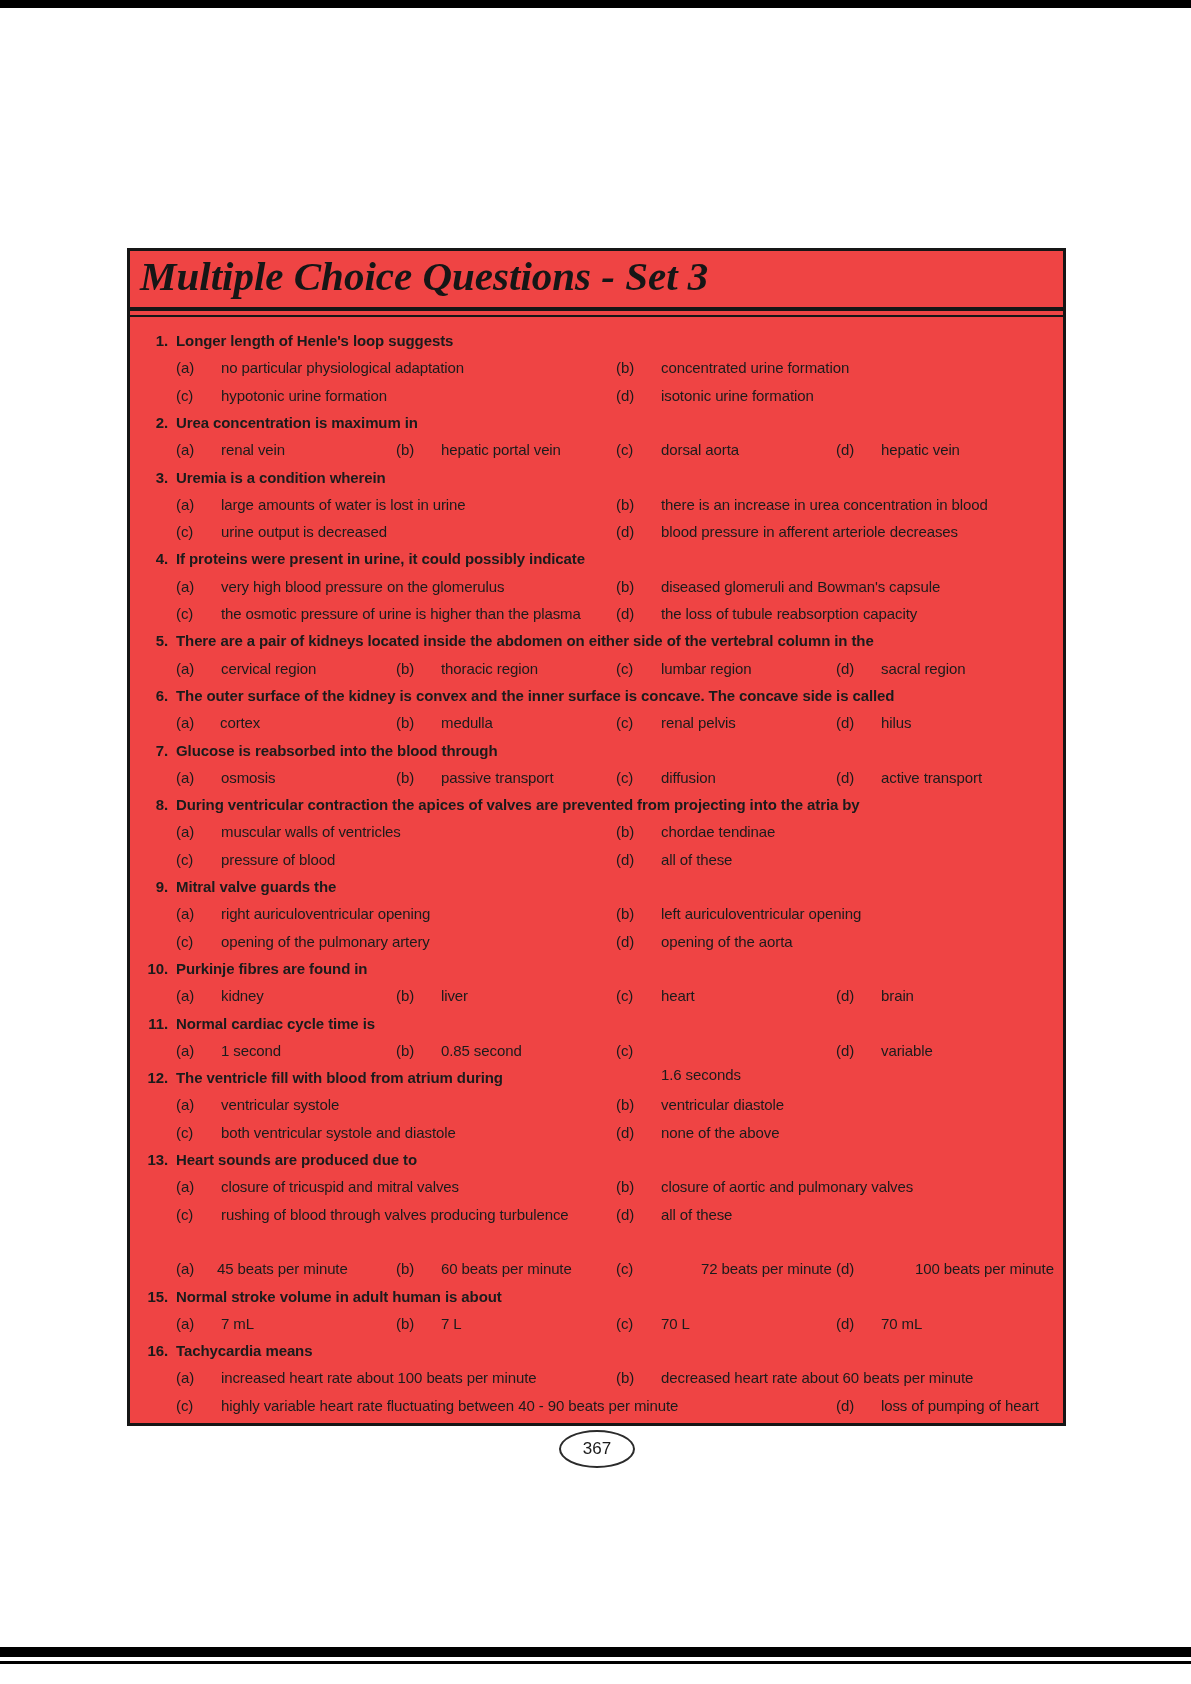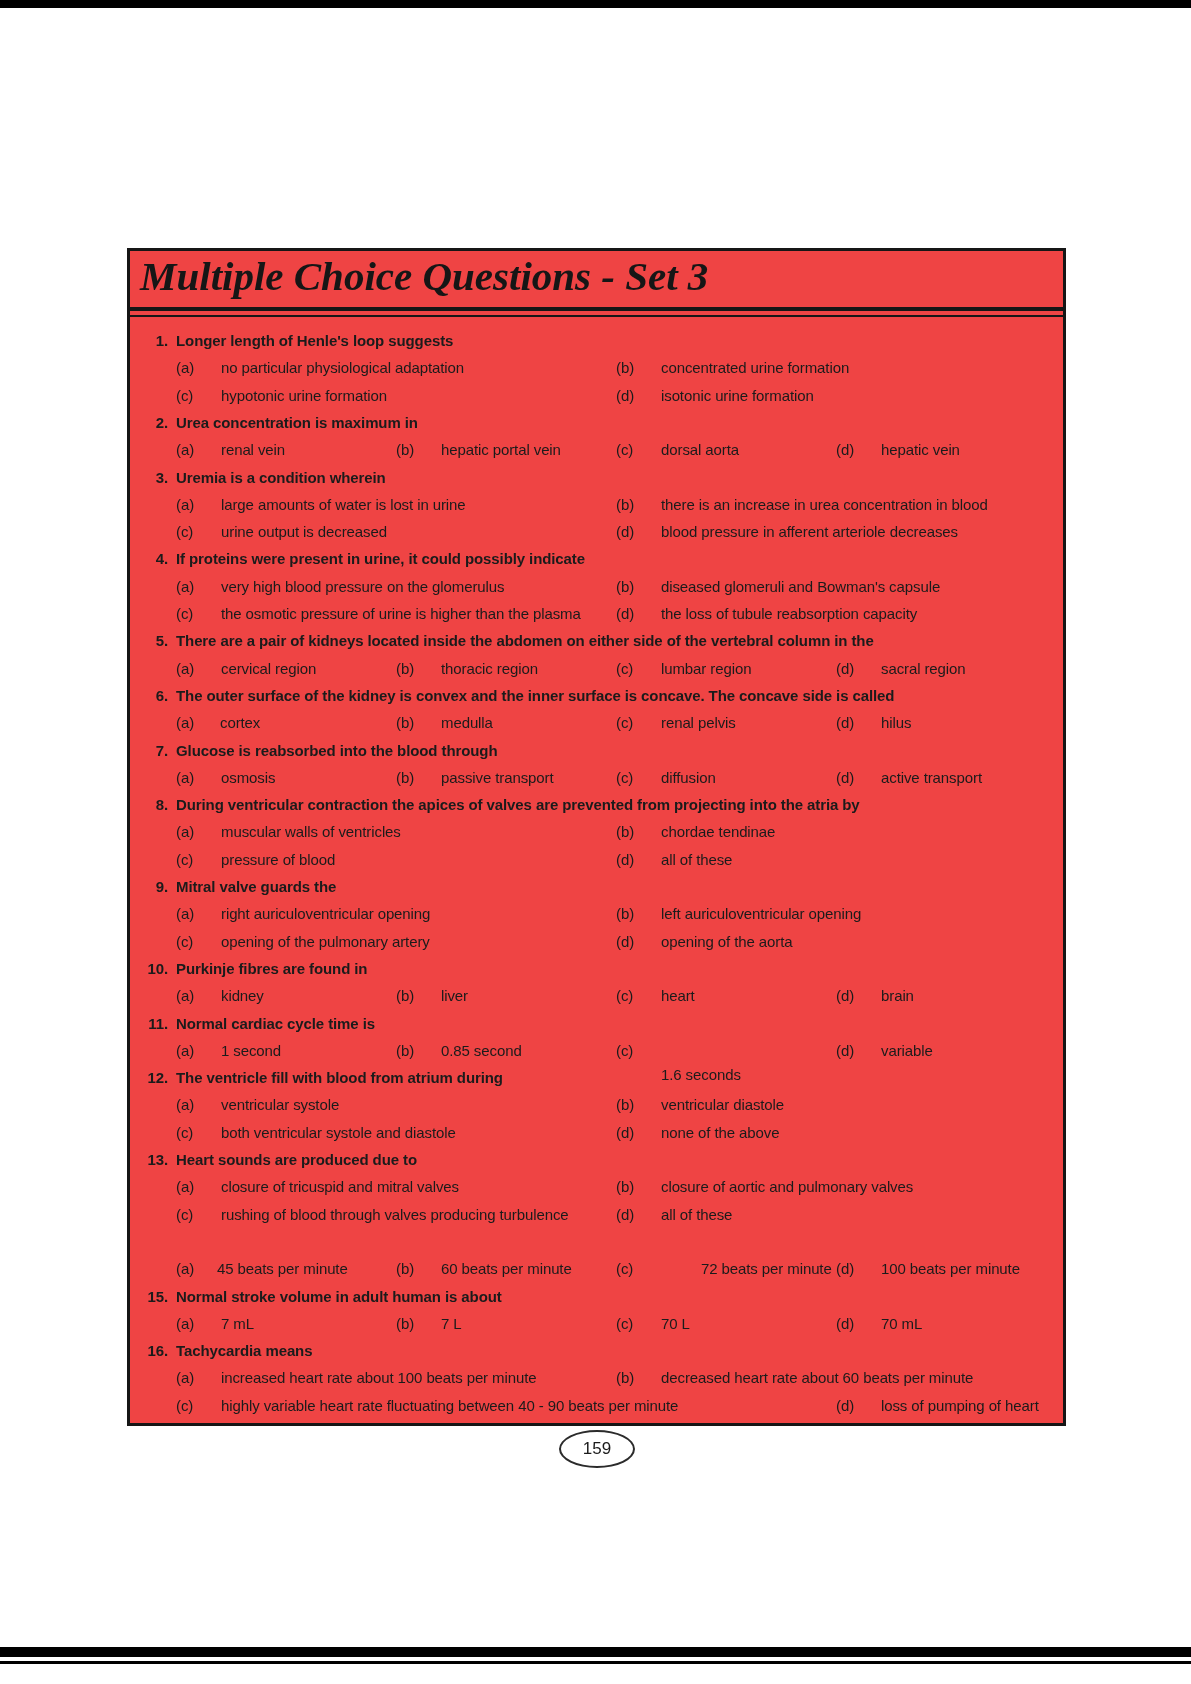--- a/index.html
+++ b/index.html
@@ -250,21 +250,21 @@
         <span class="opt-text" style="left: 531px;">all of these</span>
       </div>
       <div class="q-row" style="top: 928px;">
         <span class="opt-letter" style="left: 46px;">(a)</span>
         <span class="opt-text" style="left: 87px;">45 beats per minute</span>
         <span class="opt-letter" style="left: 266px;">(b)</span>
         <span class="opt-text" style="left: 311px;">60 beats per minute</span>
         <span class="opt-letter" style="left: 486px;">(c)</span>
         <span class="opt-text" style="left: 531px; margin-left: 40px;">72 beats per minute</span>
         <span class="opt-letter" style="left: 706px;">(d)</span>
-        <span class="opt-text" style="left: 751px; text-align: center;">100 beats per minute</span>
+        <span class="opt-text" style="left: 785px; text-align: center;">100 beats per minute</span>
       </div>
       <div class="q-row" style="top: 956px;">
         <span class="q-num">15.</span>
         <span class="q-text">Normal stroke volume in adult human is about</span>
       </div>
       <div class="q-row" style="top: 983px;">
         <span class="opt-letter" style="left: 46px;">(a)</span>
         <span class="opt-text" style="left: 91px;">7 mL</span>
         <span class="opt-letter" style="left: 266px;">(b)</span>
         <span class="opt-text" style="left: 311px;">7 L</span>
@@ -286,17 +286,17 @@
       <div class="q-row" style="top: 1065px;">
         <span class="opt-letter" style="left: 46px;">(c)</span>
         <span class="opt-text" style="left: 91px;">highly variable heart rate fluctuating between 40 - 90 beats per minute</span>
         <span class="opt-letter" style="left: 706px;">(d)</span>
         <span class="opt-text" style="left: 751px;">loss of pumping of heart</span>
       </div>
     </div>
 </div>
 
 <div class="page-oval">
-  <span>159</span>
+  <span>367</span>
 </div>
 
 <div class="bottom-rule1"></div>
 <div class="bottom-rule2"></div>
 
 </body></html>

